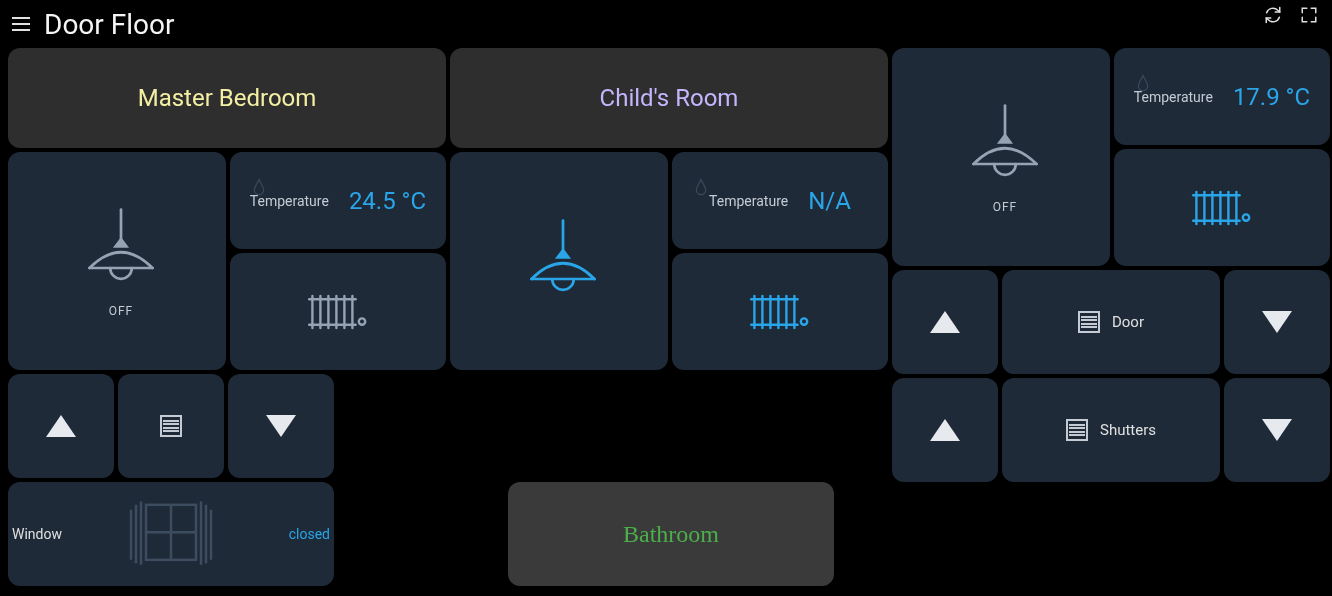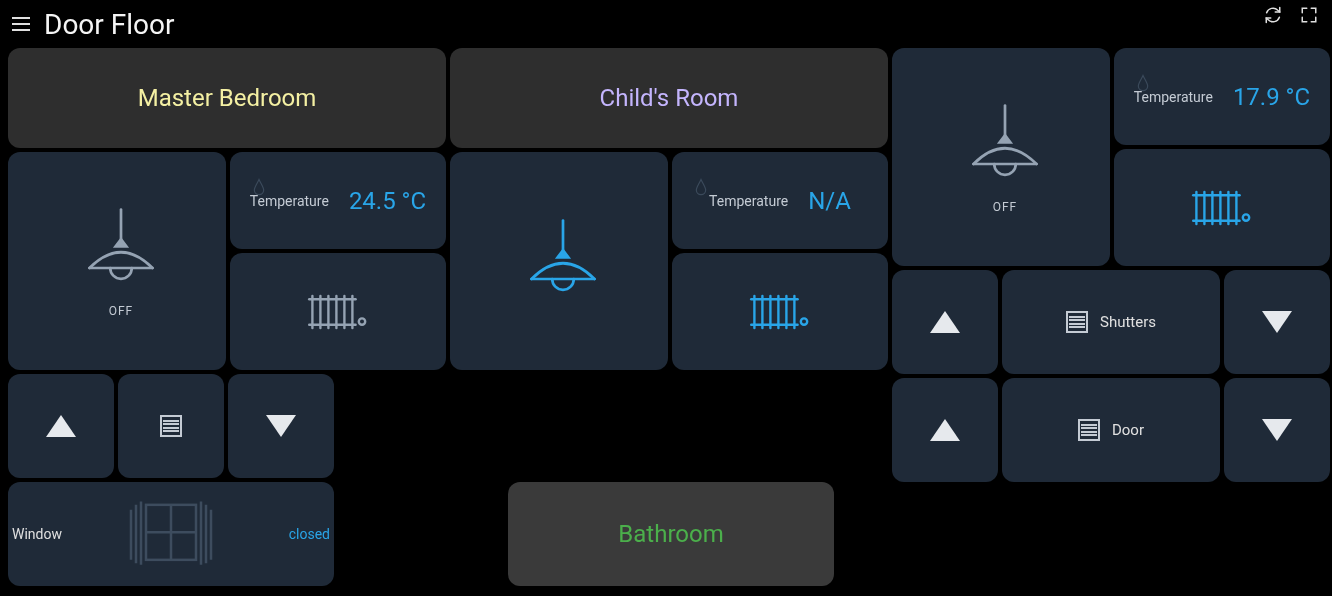--- a/index.html
+++ b/index.html
@@ -123,21 +123,21 @@
   .shutter-label { margin-left:12px; font-size:15px; color:#e0e0e0; }
   .shutter-center { flex:1 1 auto; justify-content:center; }
   .small-btn { flex: 0 0 106px; }
   .wide-btn { flex: 1 1 auto; }
 
   .window-tile { height: 104px; justify-content:flex-start; padding:0 4px; position:relative; }
   .window-label { font-size:14px; color:#e0e0e0; }
   .window-status { font-size:14px; color:#29a5e8; margin-left:auto; }
   .window-svg { position:absolute; left:50%; top:50%; transform:translate(-50%,-50%); }
 
-  .bath-tile { height: 104px; font-size:24px; }
+  .bath-tile { height: 104px; font-size:24px;font-family:Liberation Serif, serif; }
 
   .droplet { position:absolute; left:22px; top:26px; opacity:0.45; }
 
 </style>
 </head>
 <body>
 
 <div class="topbar">
   <div class="menu-icon">
     <span></span>
@@ -322,39 +322,39 @@
       <div class="tile small-btn">
           <div class="triangle-up"></div>
         </div>
       <div class="tile shutter-center">
         <div class="shutter-icon">
             <div></div>
             <div></div>
             <div></div>
             <div></div>
           </div>
-        <span class="shutter-label">Shutters</span>
+        <span class="shutter-label">Door</span>
       </div>
       <div class="tile small-btn">
           <div class="triangle-down"></div>
         </div>
     </div>
 
     <div class="row btn-row">
       <div class="tile small-btn">
           <div class="triangle-up"></div>
         </div>
       <div class="tile shutter-center">
         <div class="shutter-icon">
             <div></div>
             <div></div>
             <div></div>
             <div></div>
           </div>
-        <span class="shutter-label">Door</span>
+        <span class="shutter-label">Shutters</span>
       </div>
       <div class="tile small-btn">
           <div class="triangle-down"></div>
         </div>
     </div>
   </div>
 
 </div>
 
 </body></html>

